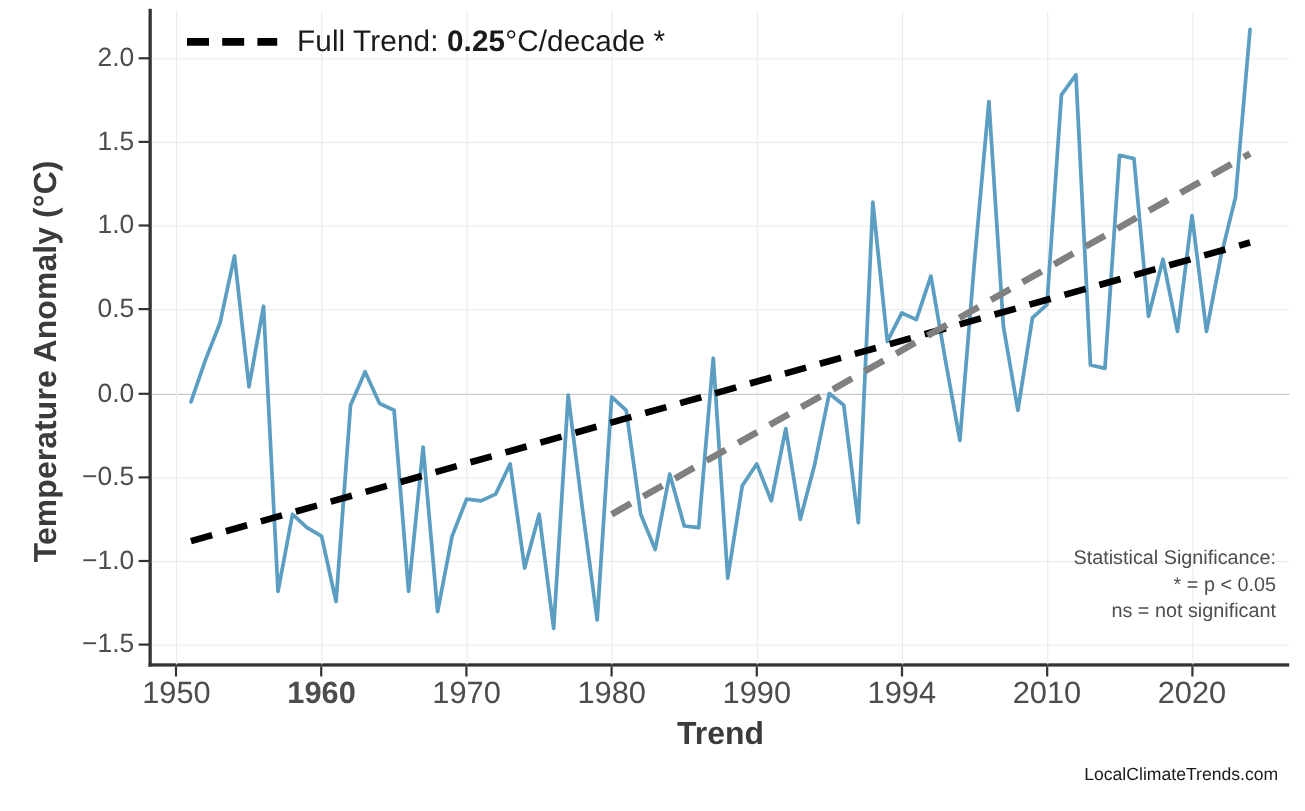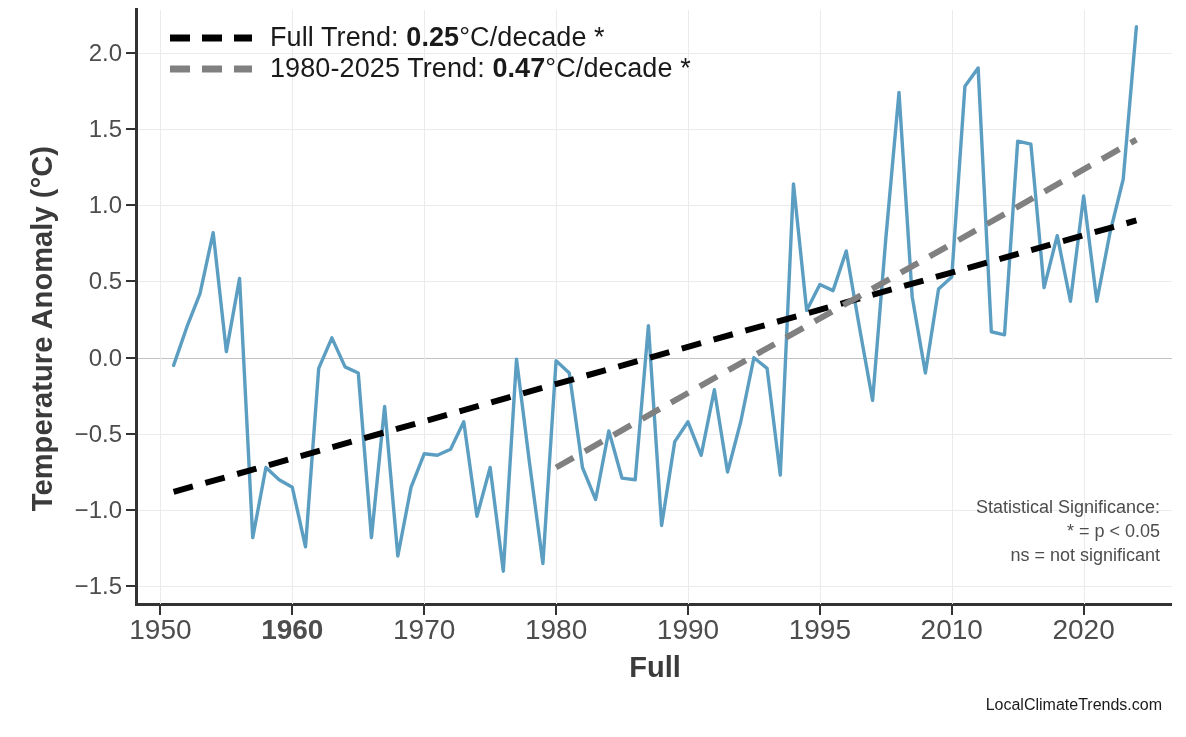--- a/index.html
+++ b/index.html
@@ -118,21 +118,21 @@
     color:#1a1a1a;
   }
 </style>
 </head>
 <body>
 
 <div id="root">
 
   <div class="ytitle">Temperature Anomaly (°C)</div>
 
-  <div class="xtitle">Full</div>
+  <div class="xtitle">Trend</div>
 
   <div class="axis-left"></div>
   <div class="axis-bottom"></div>
 
   <div id="ylabels">
       <div class="ytick-wrap" style="top: 52.7009px;">
         <div class="ytick">2.0</div>
       </div>
       <div class="tickmark-y" style="top: 52.7009px;"></div>
       <div class="ytick-wrap" style="top: 128.953px;">
@@ -168,21 +168,21 @@
       <div class="xtick" style="left: 160.421px;">1950</div>
       <div class="tickmark-x" style="left: 160.421px;"></div>
       <div class="xtick" style="left: 292.309px; font-weight: bold;">1960</div>
       <div class="tickmark-x" style="left: 292.309px;"></div>
       <div class="xtick" style="left: 424.196px;">1970</div>
       <div class="tickmark-x" style="left: 424.196px;"></div>
       <div class="xtick" style="left: 556.084px;">1980</div>
       <div class="tickmark-x" style="left: 556.084px;"></div>
       <div class="xtick" style="left: 687.972px;">1990</div>
       <div class="tickmark-x" style="left: 687.972px;"></div>
-      <div class="xtick" style="left: 819.86px;">1995</div>
+      <div class="xtick" style="left: 819.86px;">1994</div>
       <div class="tickmark-x" style="left: 819.86px;"></div>
       <div class="xtick" style="left: 951.747px;">2010</div>
       <div class="tickmark-x" style="left: 951.747px;"></div>
       <div class="xtick" style="left: 1083.64px;">2020</div>
       <div class="tickmark-x" style="left: 1083.64px;"></div>
     </div>
 
   <div class="panel" id="panel">
     <div id="grid">
         <div class="gridline-h" style="top: 42.7009px;"></div>
@@ -211,28 +211,20 @@
 
   <div class="legend" id="legend">
       <div class="legend-row">
         <div class="legend-key">
           <svg width="86" height="26">
             <line x1="2" y1="13" x2="84" y2="13" stroke="#000000" stroke-width="7" stroke-dasharray="20,12"></line>
           </svg>
         </div>
         <div class="legend-text"><span>Full Trend: </span><b>0.25</b><span>°C/decade *</span></div>
       </div>
-      <div class="legend-row">
-        <div class="legend-key">
-          <svg width="86" height="26">
-            <line x1="2" y1="13" x2="84" y2="13" stroke="#808080" stroke-width="7" stroke-dasharray="20,12"></line>
-          </svg>
-        </div>
-        <div class="legend-text"><span>1980-2025 Trend: </span><b>0.47</b><span>°C/decade *</span></div>
-      </div>
     </div>
 
   <div class="sig">
     <div>Statistical Significance:</div>
     <div>* = p &lt; 0.05</div>
     <div>ns = not significant</div>
   </div>
 
   <div class="footer">LocalClimateTrends.com</div>
 

